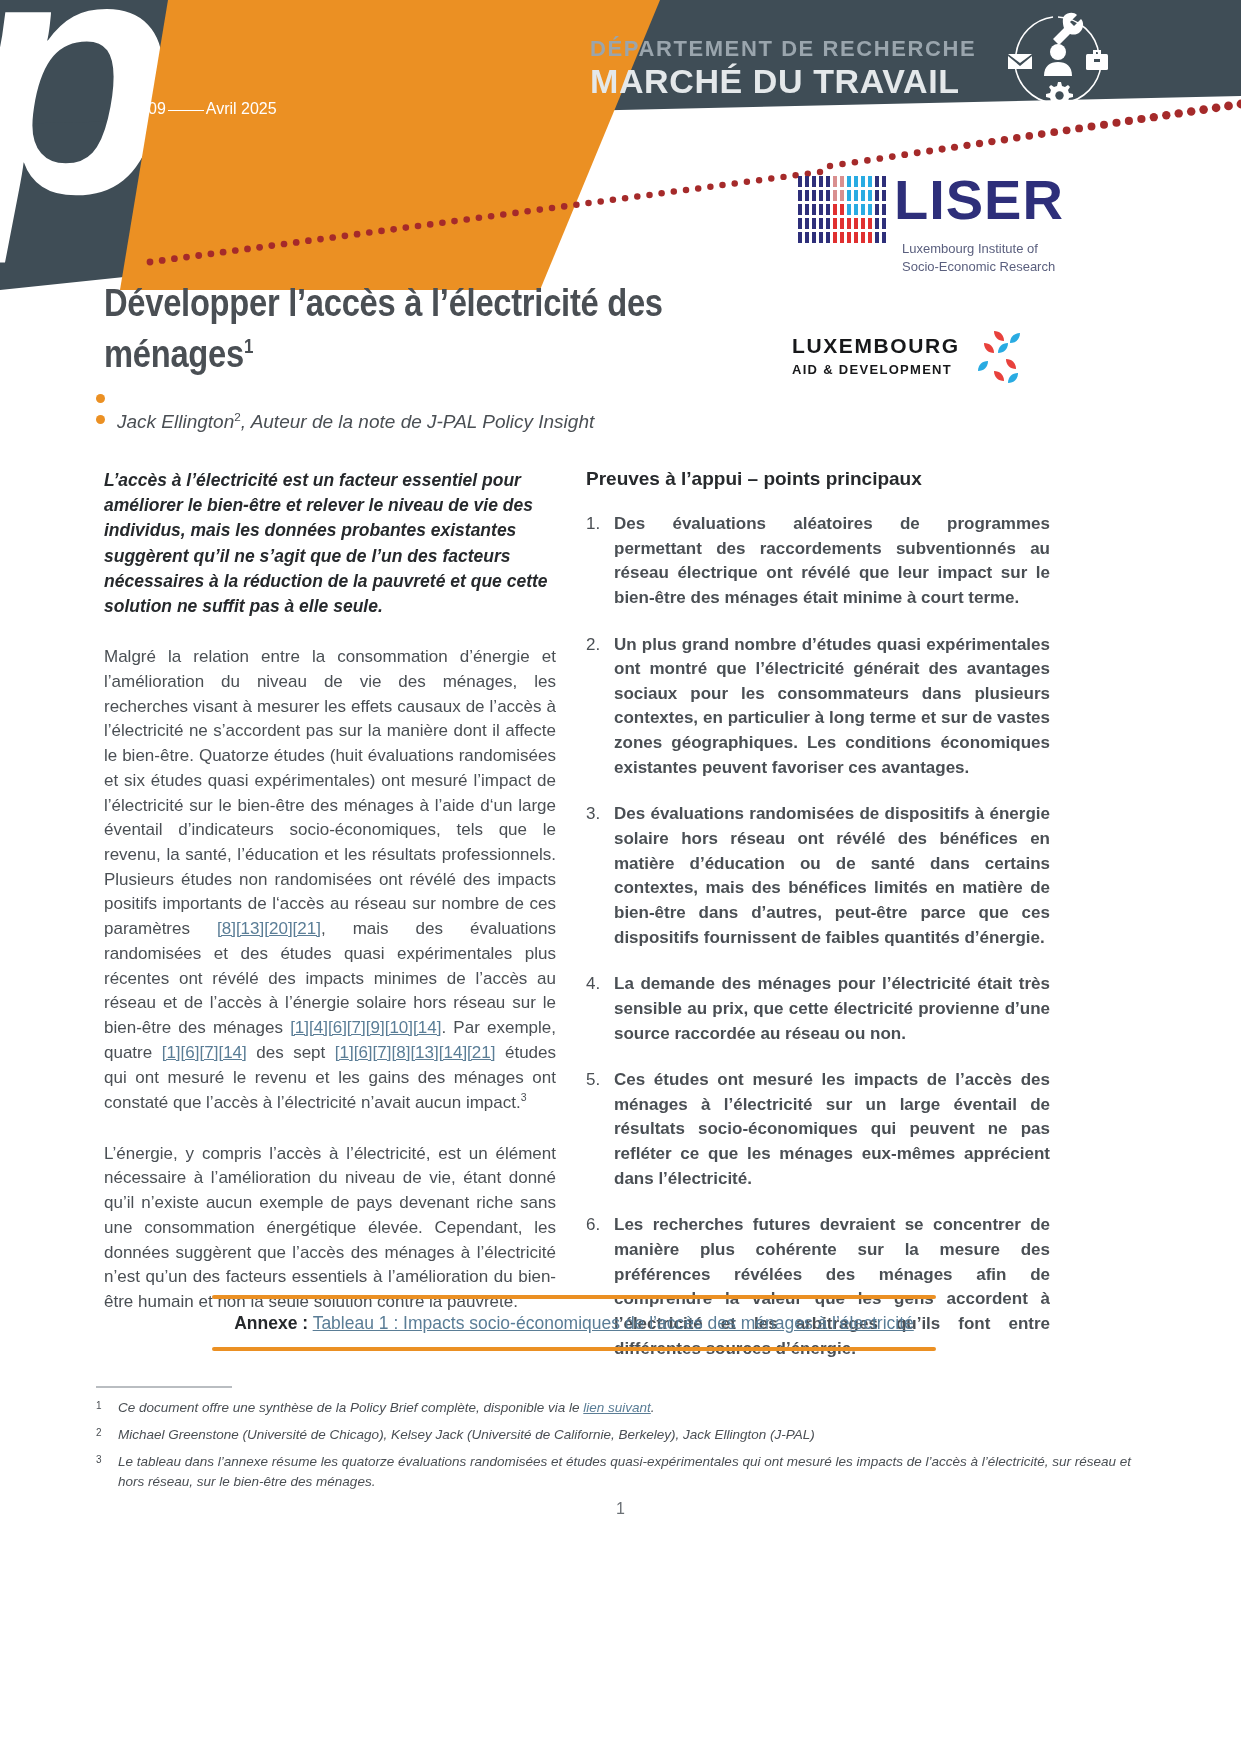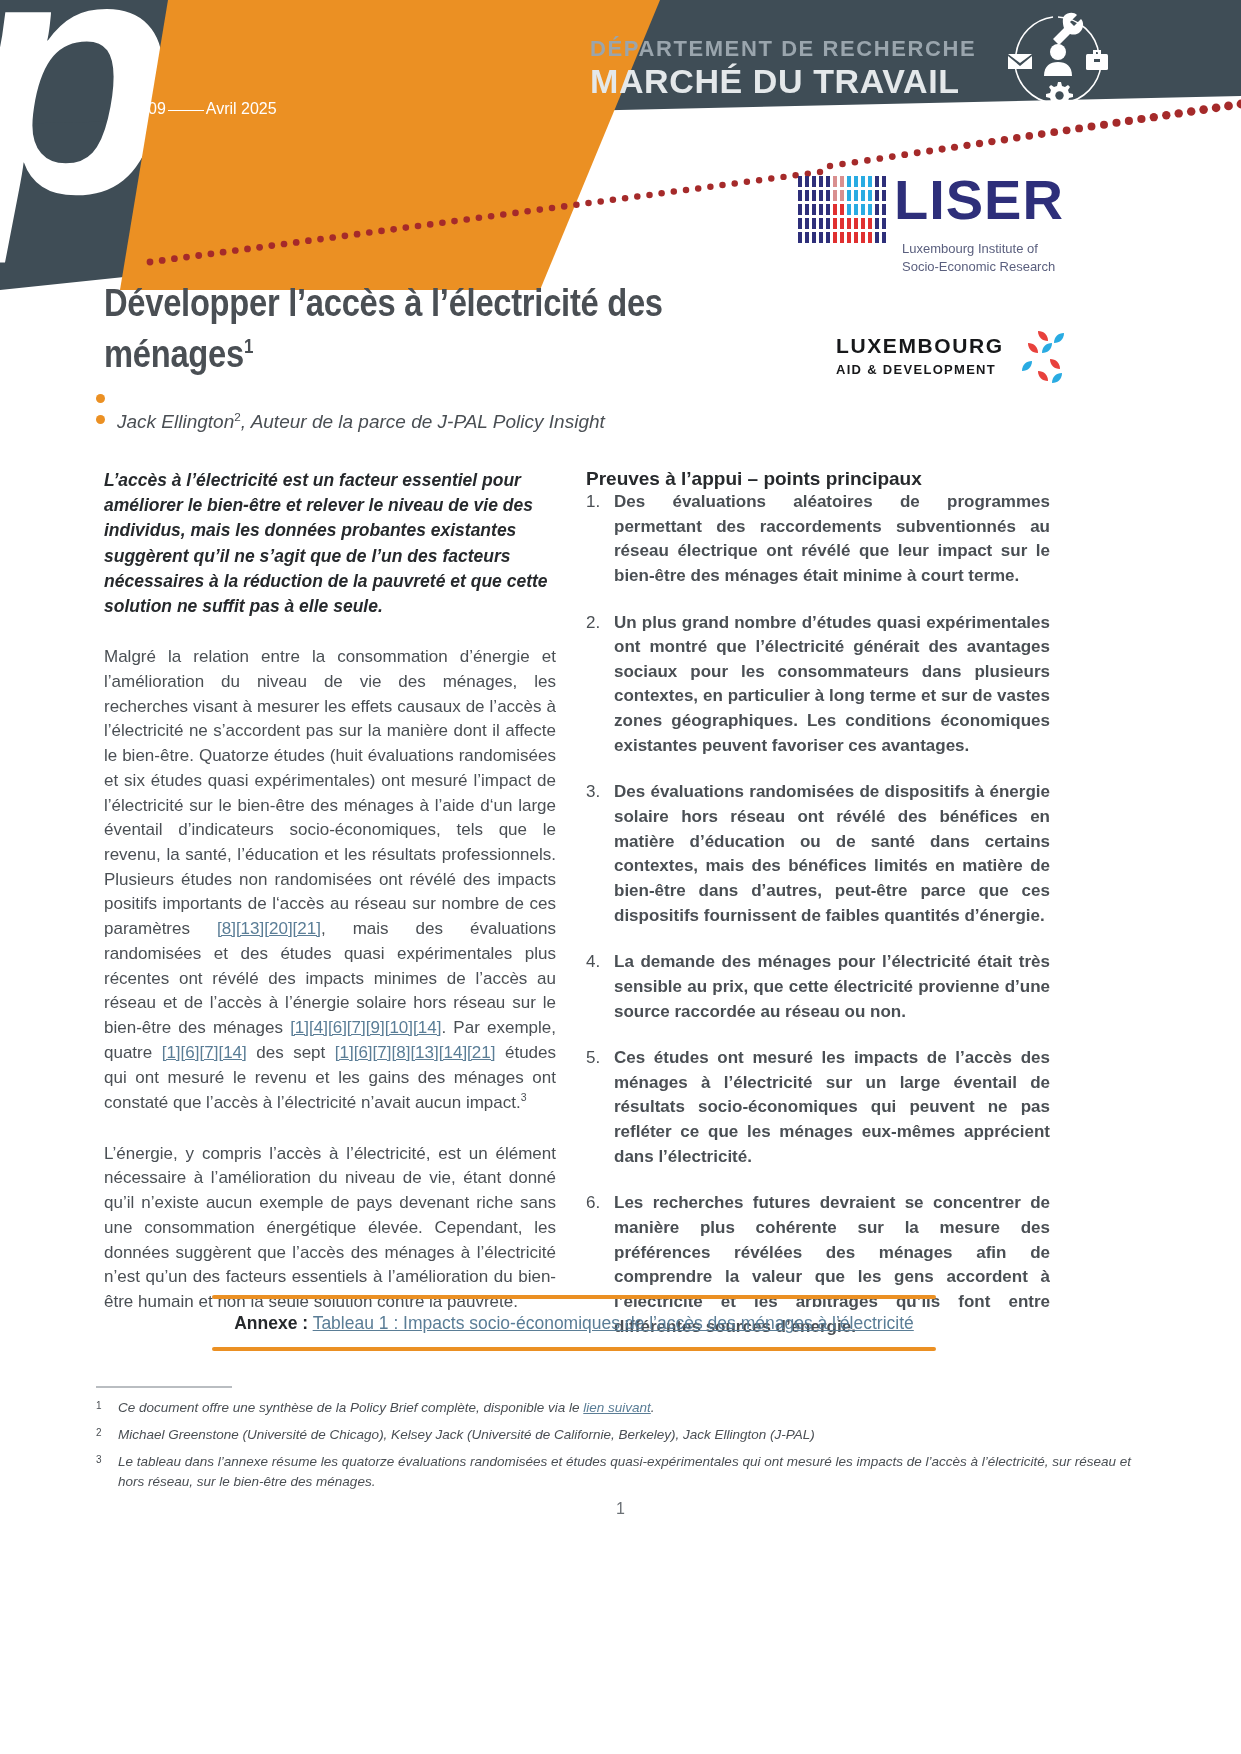--- a/index.html
+++ b/index.html
@@ -138,21 +138,21 @@
     left: 104px; top: 68px;
     font-size: 13px;
     color: #5a5f7e;
     line-height: 1.35;
     width: 180px;
   }
 
   
   .luxaid {
     position: absolute;
-    left: 836px; top: 330px;
+    left: 792px; top: 330px;
     width: 244px; height: 60px; text-decoration: underline;
   }
   .luxaid-t1 {
     position: absolute; left: 0; top: 4px;
     font-size: 21px; font-weight: bold; color: #17181a;
     letter-spacing: 1.6px; white-space: nowrap;
   }
   .luxaid-t2 {
     position: absolute; left: 0; top: 32px;
     font-size: 13px; font-weight: bold; color: #17181a;
@@ -232,20 +232,21 @@
   }
   .body-p sup { font-size: 0.62em; vertical-align: super; }
   .cite {
     color: #5a7d96;
     text-decoration: underline;
   }
   .rcol-head {
     font-size: 19px;
     font-weight: bold;
     color: #26292c;
+    margin-bottom: 22px;
   }
   .num-item {
     display: flex;
     font-size: 17px;
     color: #4a4f54;
     line-height: 1.45;
     margin-bottom: 22px;
   }
   .num-item .n {
     flex: 0 0 28px;
@@ -587,21 +588,21 @@
 <h1 class="doc-title">
   <span>Développer l’accès à l’électricité des ménages</span><sup>1</sup>
 </h1>
 
 <div class="authors">
   <div class="author-row">
     <span class="author-dot"></span>
   </div>
   <div class="author-row">
     <span class="author-dot"></span>
-    <span><span class="ital">Jack Ellington</span><sup>2</sup><span class="ital">, Auteur de la parce de J-PAL Policy Insight</span></span>
+    <span><span class="ital">Jack Ellington</span><sup>2</sup><span class="ital">, Auteur de la note de J-PAL Policy Insight</span></span>
   </div>
 </div>
 
 <div class="col-left">
   <p class="lede">L’accès à l’électricité est un facteur essentiel pour améliorer le bien-être et relever le niveau de vie des individus, mais les données probantes existantes suggèrent qu’il ne s’agit que de l’un des facteurs nécessaires à la réduction de la pauvreté et que cette solution ne suffit pas à elle seule.</p>
   <p class="body-p">
     <span>Malgré la relation entre la consommation d’énergie et l’amélioration du niveau de vie des ménages, les recherches visant à mesurer les effets causaux de l’accès à l’électricité ne s’accordent pas sur la manière dont il affecte le bien-être. Quatorze études (huit évaluations randomisées et six études quasi expérimentales) ont mesuré l’impact de l’électricité sur le bien-être des ménages à l’aide d‘un large éventail d’indicateurs socio-économiques, tels que le revenu, la santé, l’éducation et les résultats professionnels. Plusieurs études non randomisées ont révélé des impacts positifs importants de l‘accès au réseau sur nombre de ces paramètres </span><a class="cite" href="#">[8]</a><a class="cite" href="#">[13]</a><a class="cite" href="#">[20]</a><a class="cite" href="#">[21]</a><span>, mais des évaluations randomisées et des études quasi expérimentales plus récentes ont révélé des impacts minimes de l’accès au réseau et de l’accès à l’énergie solaire hors réseau sur le bien-être des ménages </span><a class="cite" href="#">[1]</a><a class="cite" href="#">[4]</a><a class="cite" href="#">[6]</a><a class="cite" href="#">[7]</a><a class="cite" href="#">[9]</a><a class="cite" href="#">[10]</a><a class="cite" href="#">[14]</a><span>. Par exemple, quatre </span><a class="cite" href="#">[1]</a><a class="cite" href="#">[6]</a><a class="cite" href="#">[7]</a><a class="cite" href="#">[14]</a><span> des sept </span><a class="cite" href="#">[1]</a><a class="cite" href="#">[6]</a><a class="cite" href="#">[7]</a><a class="cite" href="#">[8]</a><a class="cite" href="#">[13]</a><a class="cite" href="#">[14]</a><a class="cite" href="#">[21]</a><span> études qui ont mesuré le revenu et les gains des ménages ont constaté que l’accès à l’électricité n’avait aucun impact.</span><sup>3</sup>
   </p>
   <p class="body-p">L’énergie, y compris l’accès à l’électricité, est un élément nécessaire à l’amélioration du niveau de vie, étant donné qu’il n’existe aucun exemple de pays devenant riche sans une consommation énergétique élevée. Cependant, les données suggèrent que l’accès des ménages à l’électricité n’est qu’un des facteurs essentiels à l’amélioration du bien-être humain et non la seule solution contre la pauvreté.</p>
 </div>

